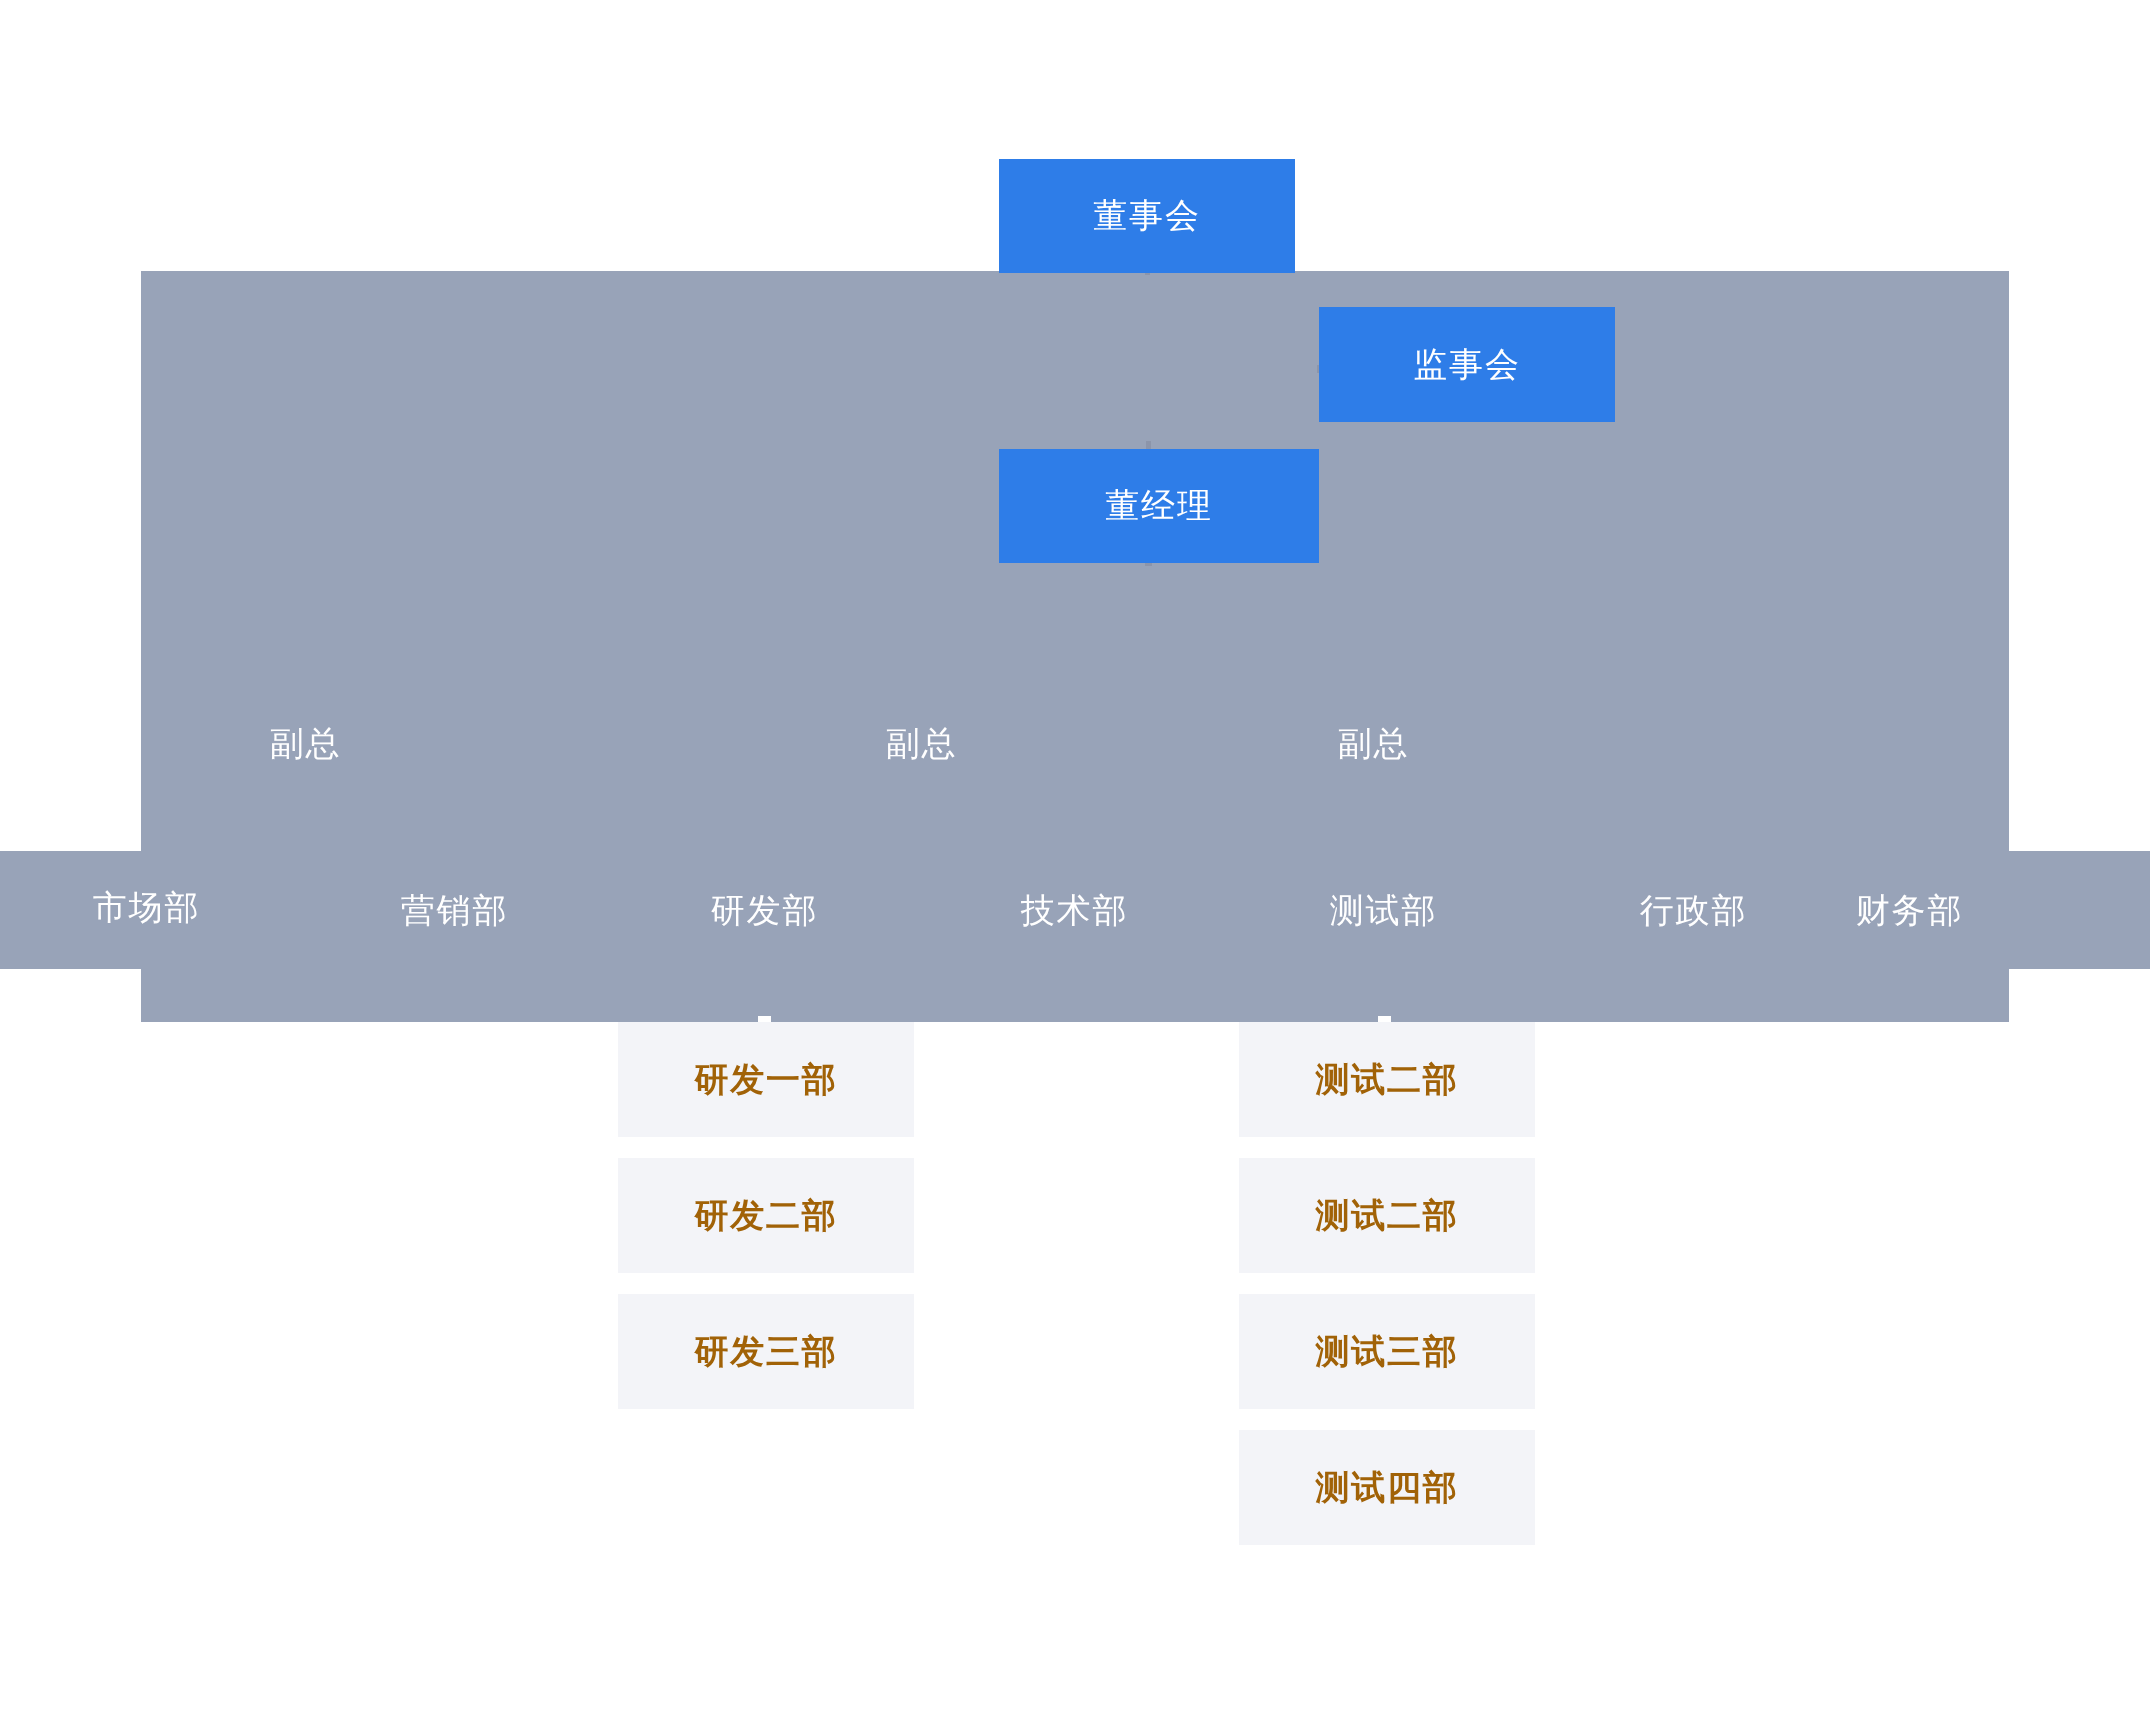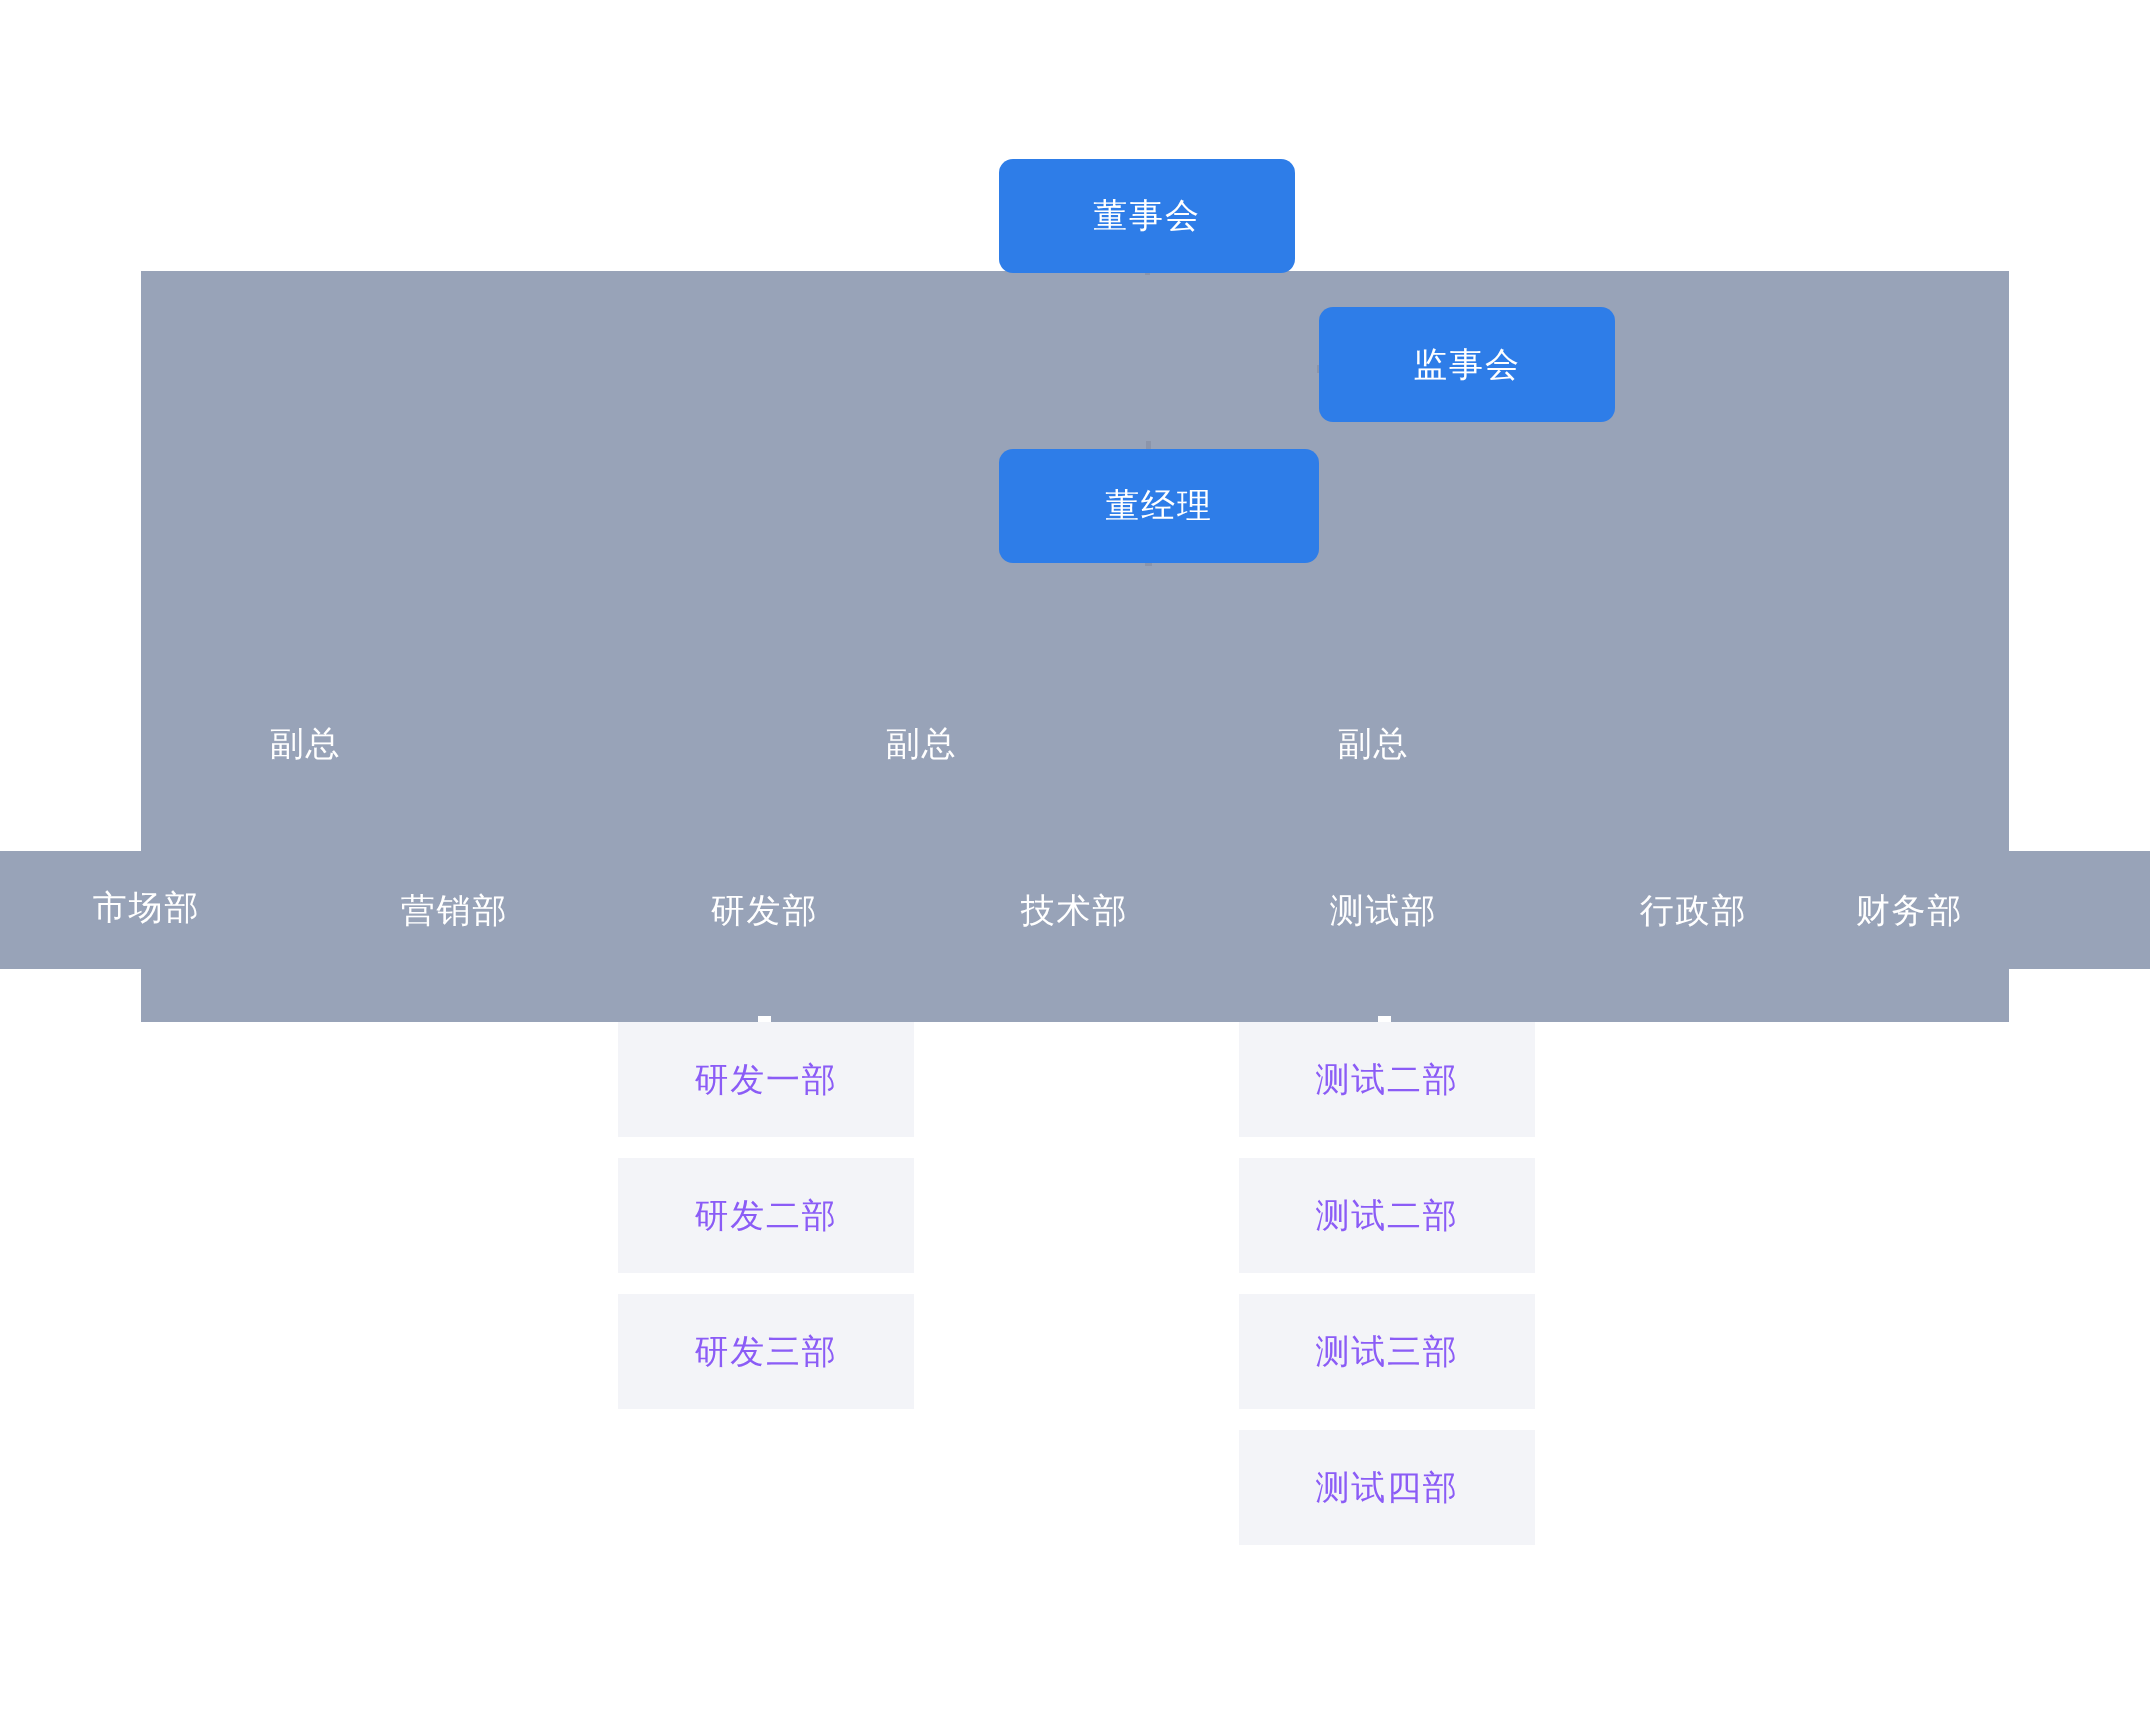--- a/index.html
+++ b/index.html
@@ -27,46 +27,46 @@
   }
 
   
   .blue-node {
     background: #2e7de8;
     color: #ffffff;
     font-size: 34px;
     display: flex; align-items: center; justify-content: center;
     z-index: 4;
     letter-spacing: 1.8px;
-    border-radius: 14px;
   }
   .node-board       { left: 999px; top: 159px; width: 296px; height: 114px; }
   .node-supervisory { left: 1319px; top: 307px; width: 296px; height: 115px; text-align: center; }
   .node-gm          { left: 999px; top: 449px; width: 320px; height: 114px; }
 
   
   .white-label {
     color: #ffffff;
     font-size: 34px;
     text-align: center;
     z-index: 2;
     letter-spacing: 1.8px;
   }
   .vp-label   { width: 179px; height: 54px; line-height: 54px; top: 716px; }
   .dept-label { width: 215px; height: 118px; line-height: 118px; top: 851px; }
 
   
   .sub-node {
     background: #f3f4f8;
-    color: #8b5cf6;
+    color: #a16207;
     font-size: 34px;
     width: 296px; height: 115px;
     display: flex; align-items: center; justify-content: center;
     z-index: 4;
     letter-spacing: 1.8px;
+    font-weight: bold;
   }
   .col-rd   { left: 618px; }
   .col-test { left: 1239px; }
   .row-1 { top: 1022px; }
   .row-2 { top: 1158px; }
   .row-3 { top: 1294px; }
   .row-4 { top: 1430px; }
 
   
   .stub { background: #8c95aa; z-index: 3; }

